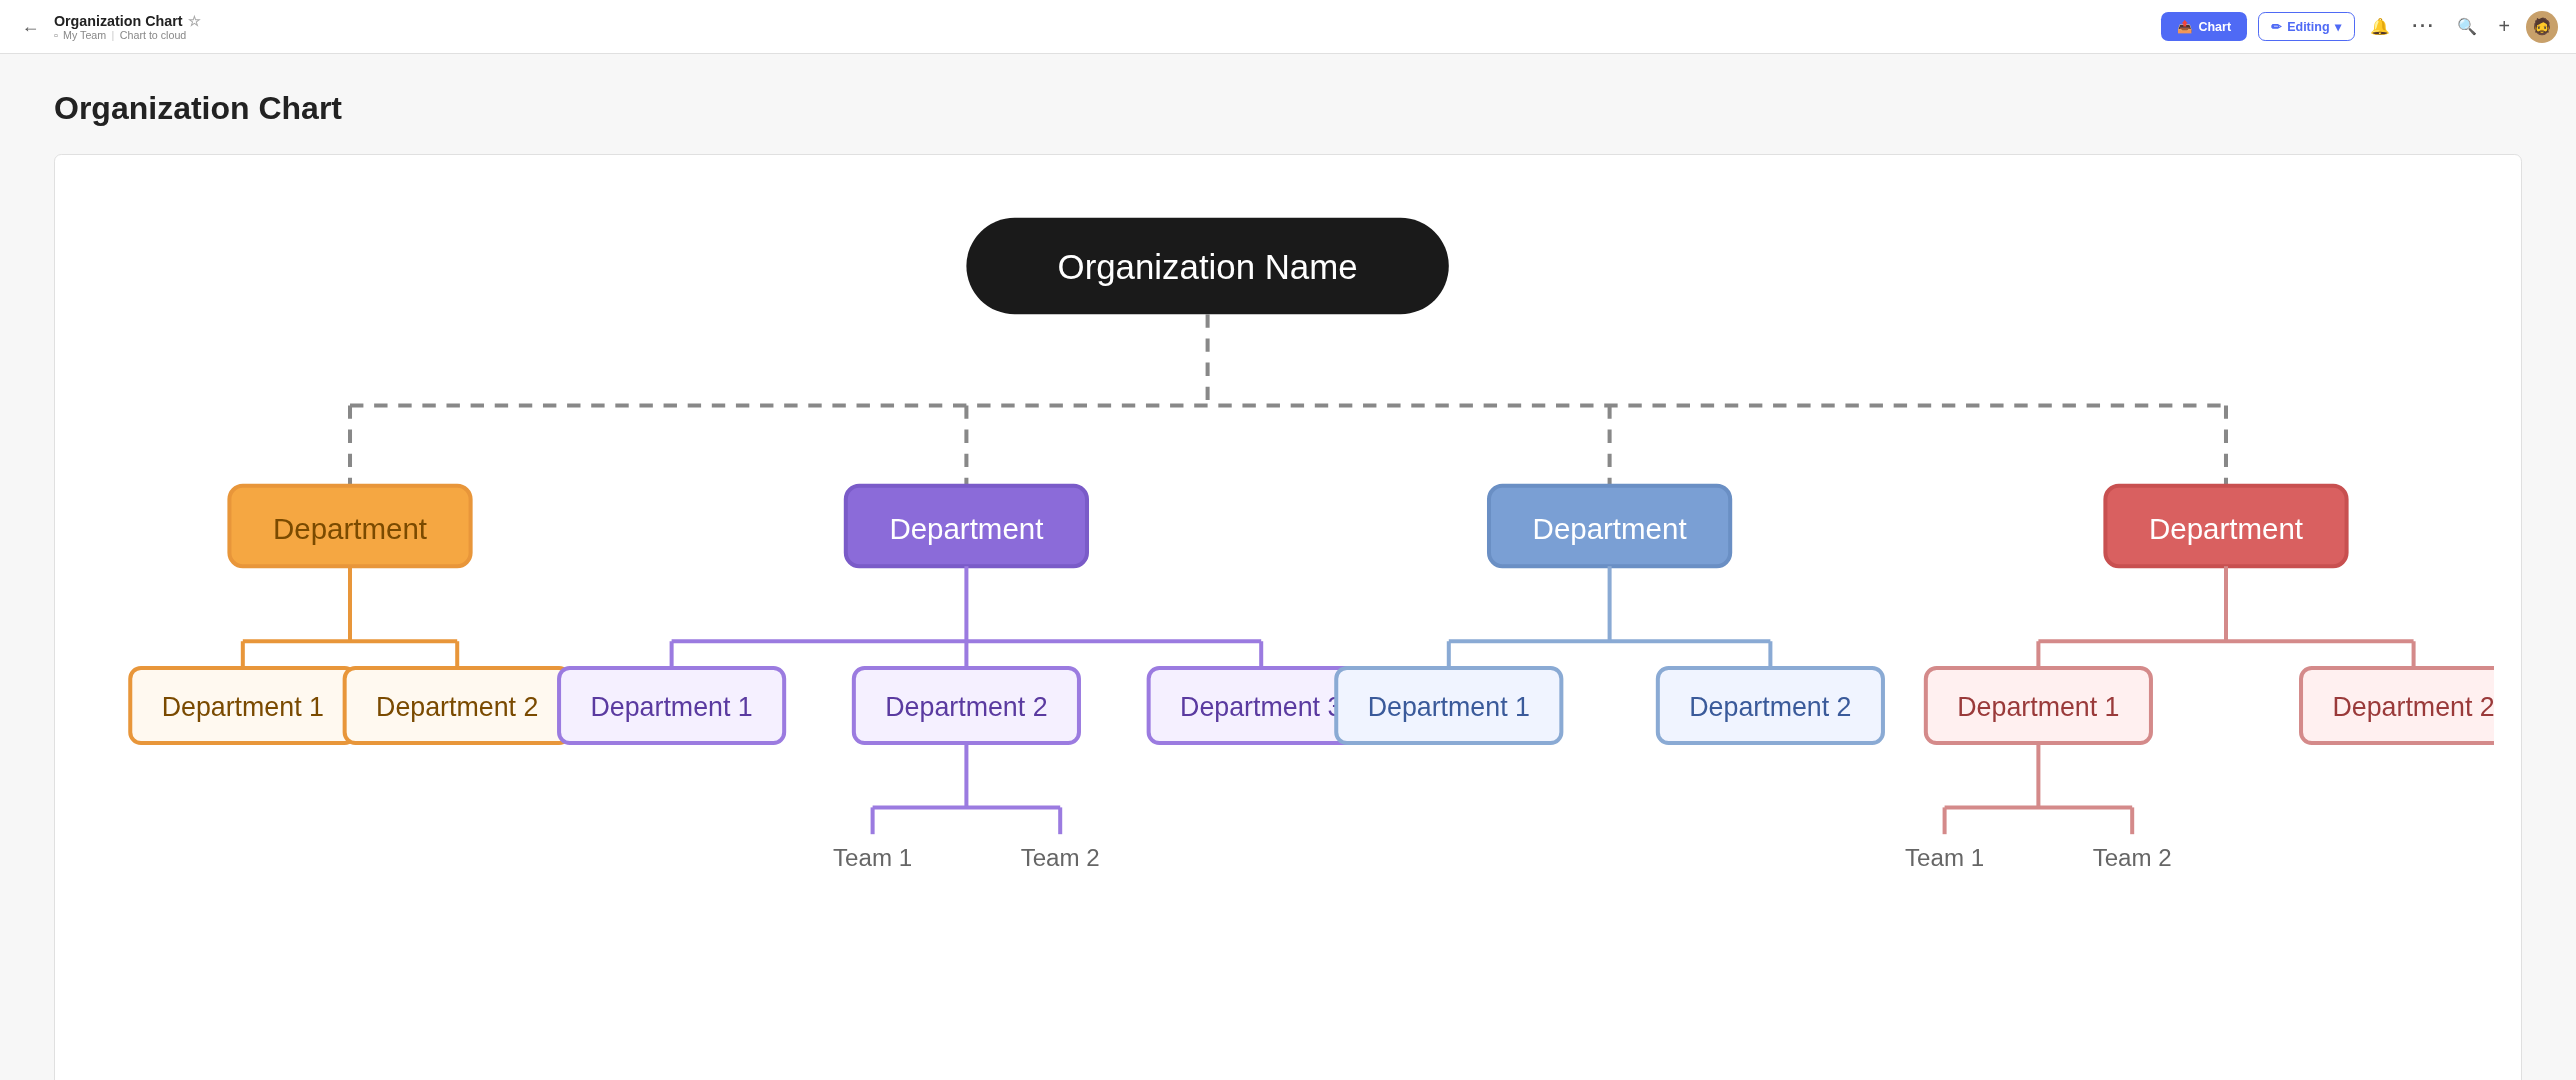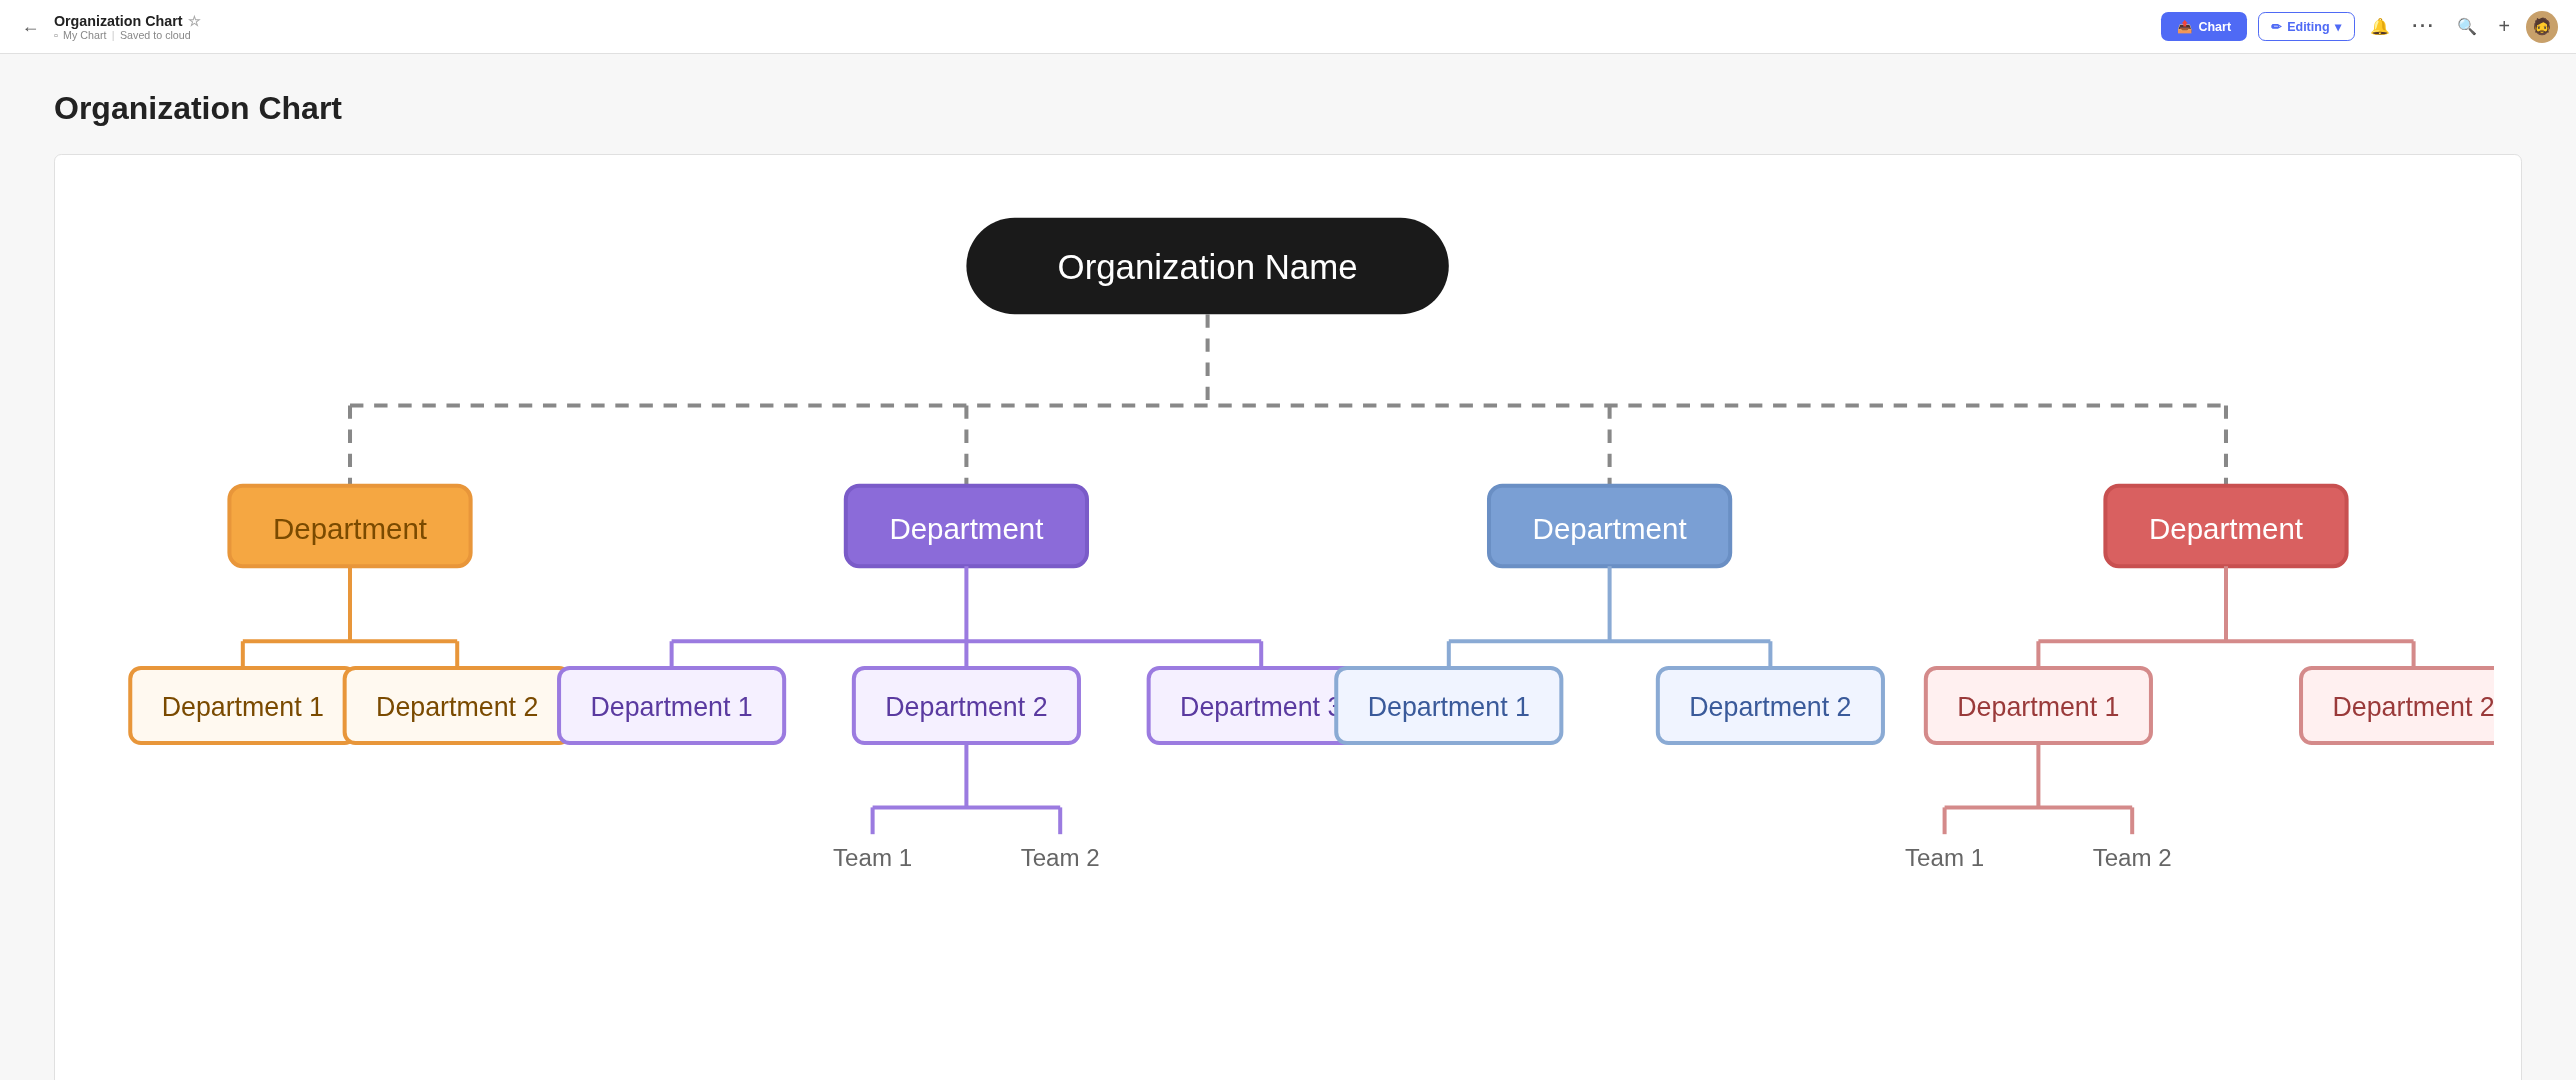--- a/index.html
+++ b/index.html
@@ -56,23 +56,23 @@
     <button class="back-btn">
       <span>←</span>
     </button>
     <div class="doc-info">
       <div class="doc-title">
         <span>Organization Chart</span>
         <span class="star-icon">☆</span>
       </div>
       <div class="doc-meta">
         <span class="space-icon">▫</span>
-        <span>My Chart</span>
+        <span>My Team</span>
         <span class="separator">|</span>
-        <span>Saved to cloud</span>
+        <span>Chart to cloud</span>
       </div>
     </div>
   </div>
 
   <div class="topbar-right">
     <button class="share-btn">
       <span>📤</span>
       <span>Chart</span>
     </button>
     <button class="editing-btn">

